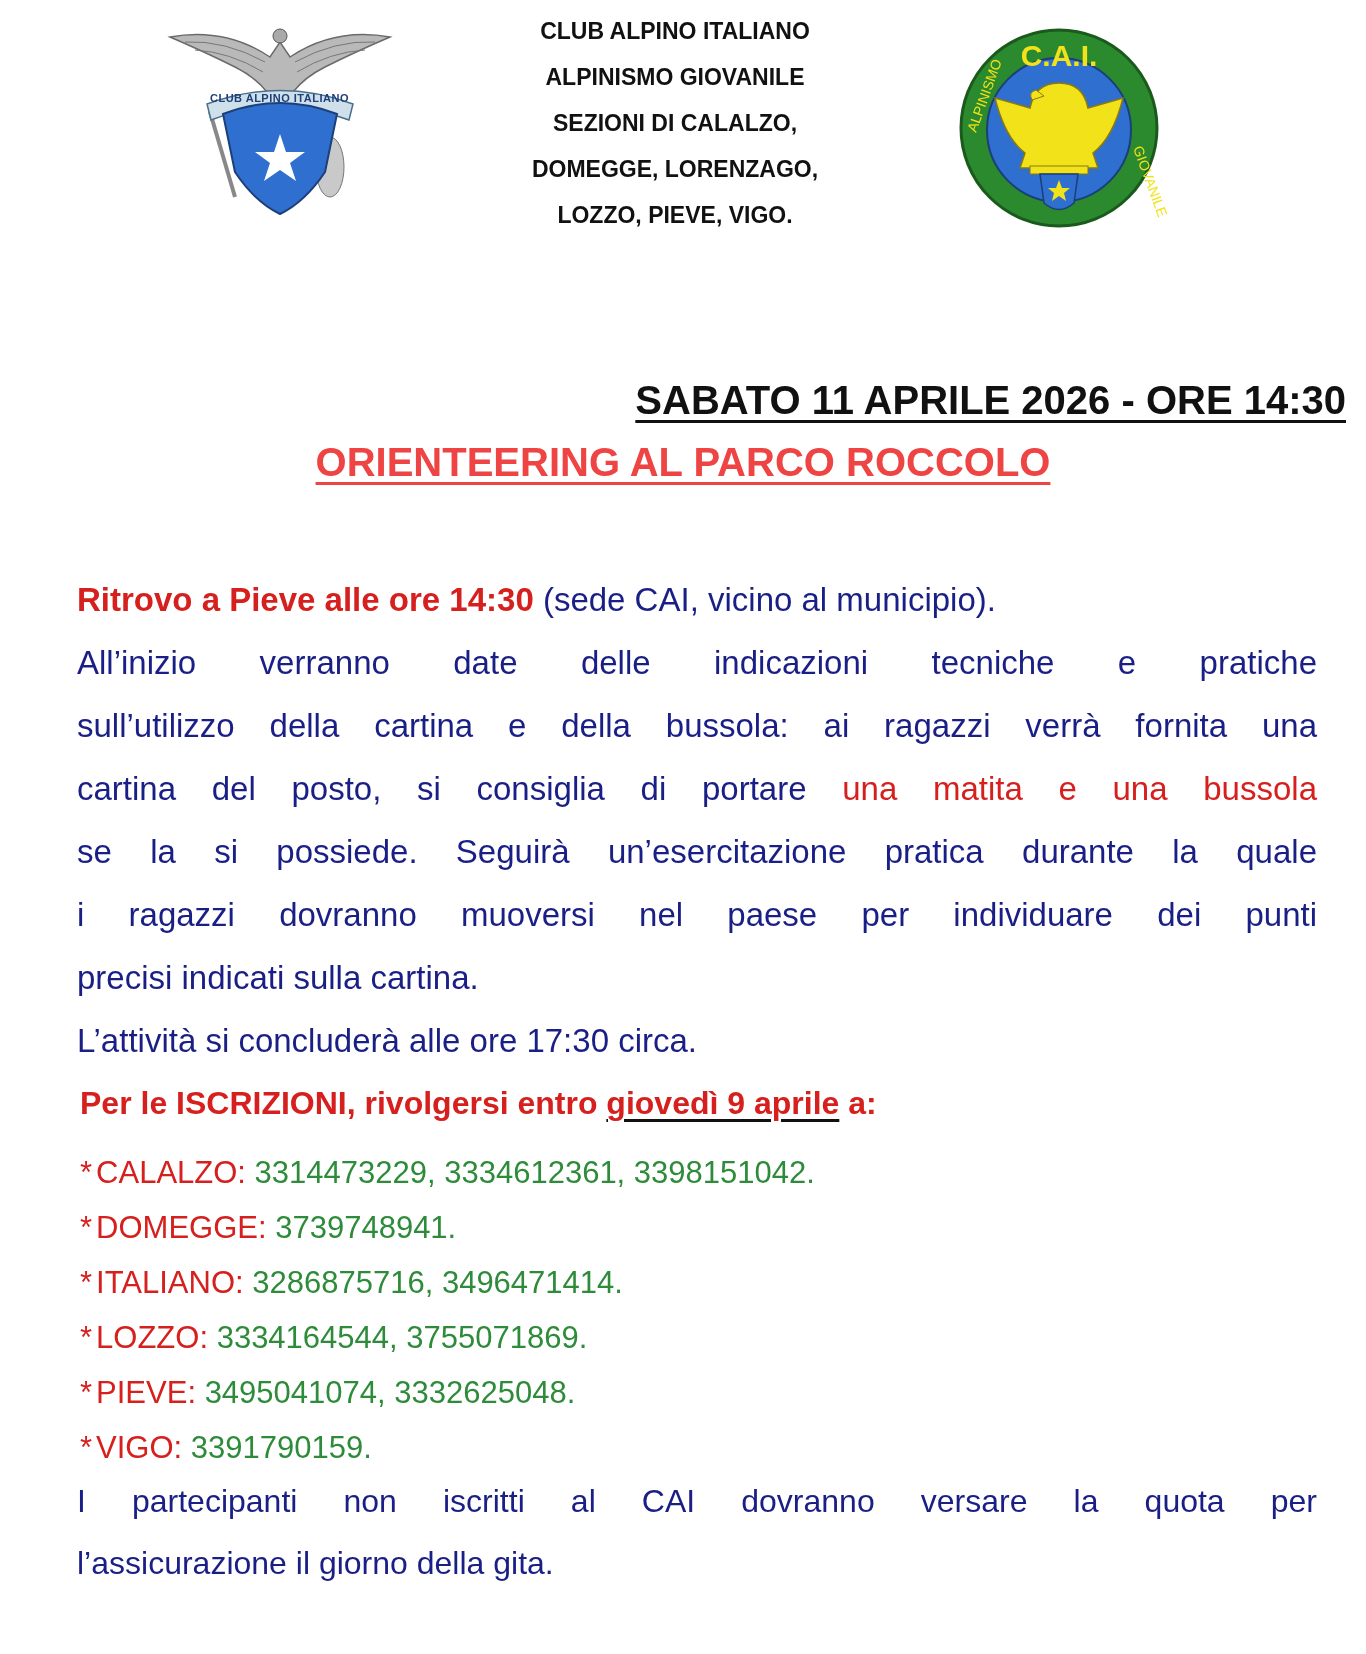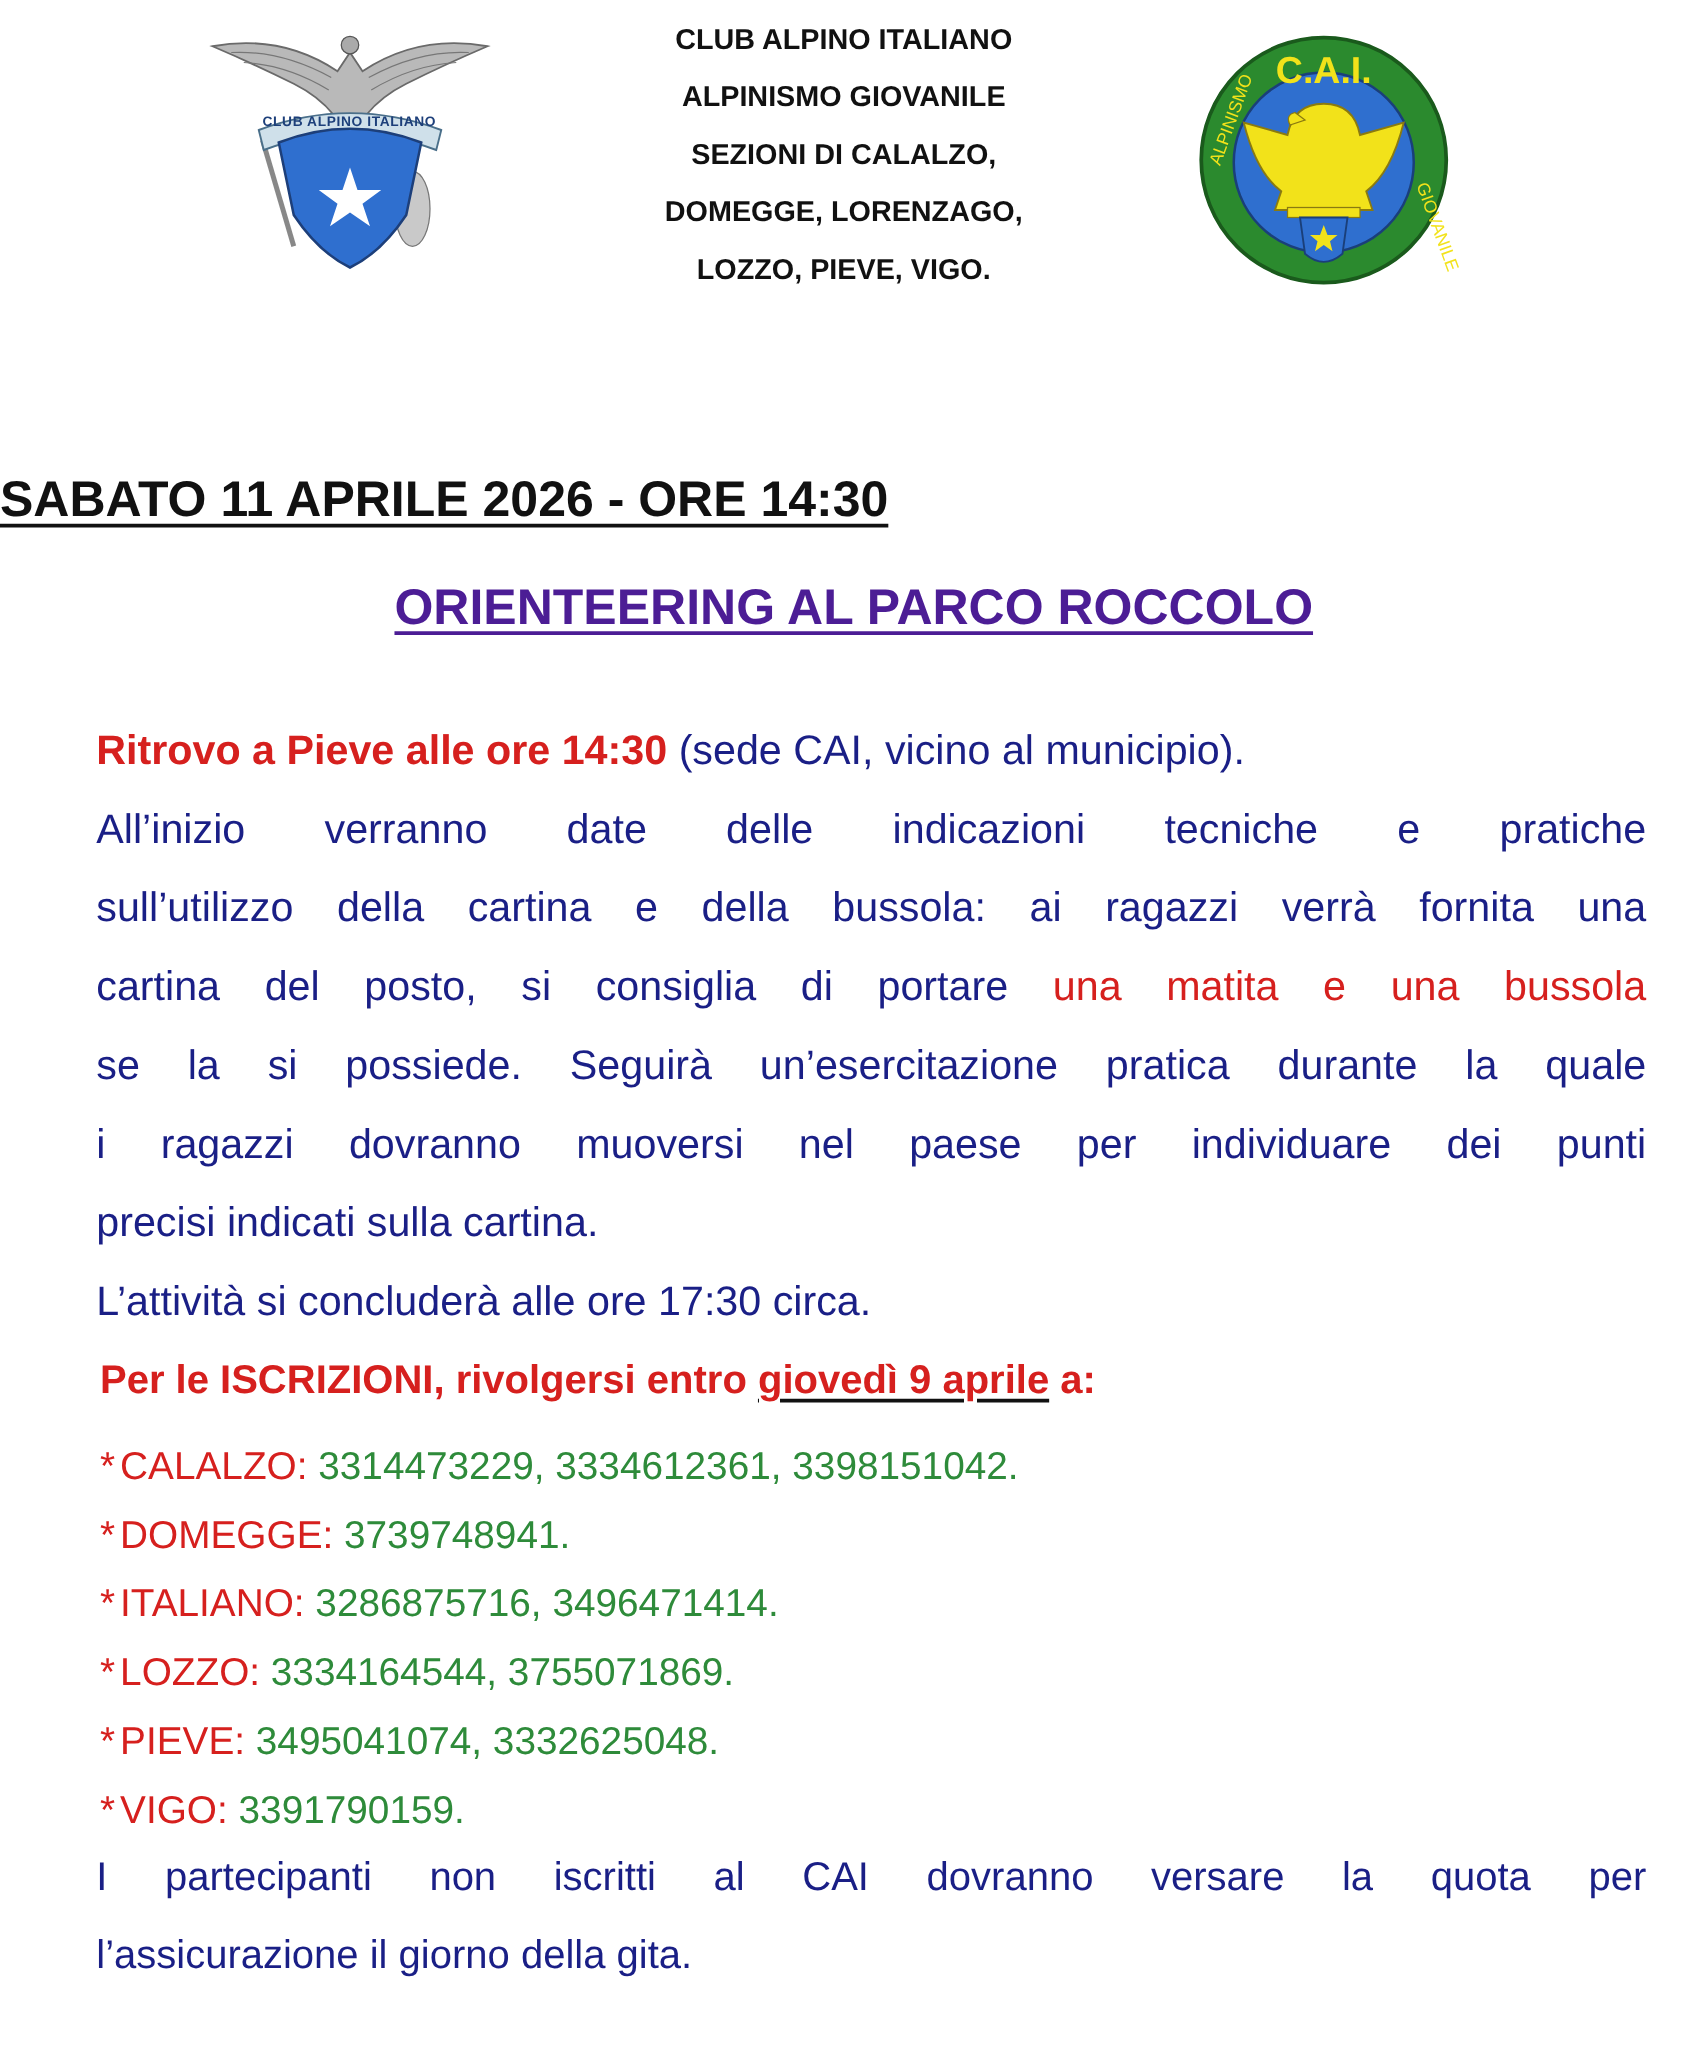--- a/index.html
+++ b/index.html
@@ -1,23 +1,23 @@
 <!DOCTYPE html>
 <html><head>
   <meta charset="utf-8">
   <style>
     html, body { margin: 0; padding: 0; background: #ffffff; }
     body { width: 1366px; height: 1654px; position: relative; overflow: hidden; font-family: "Liberation Sans", sans-serif; }
     .abs { position: absolute; }
     .logo-left { left: 165px; top: 22px; width: 230px; height: 200px; }
     .logo-right { left: 948px; top: 28px; width: 222px; height: 200px; }
     .header-text { left: 470px; top: 8px; width: 410px; text-align: center; font-weight: bold; font-size: 23px; color: #111; line-height: 46px; }
-    .date-line { left: 0; top: 378px; width: 1346px; text-align: left; font-weight: bold; font-size: 40px; color: #111; }
+    .date-line { left: 0; top: 378px; width: 1346px; text-align: right; font-weight: bold; font-size: 40px; color: #111; }
     .date-line span { text-decoration: underline; text-decoration-thickness: 3px; text-underline-offset: 6px; }
-    .title-line { left: 0; top: 464px; width: 1366px; text-align: center; font-weight: bold; font-size: 40px; color: #4c1d95; }
+    .title-line { left: 0; top: 440px; width: 1366px; text-align: center; font-weight: bold; font-size: 40px; color: #ef4444; }
     .title-line span { text-decoration: underline; text-decoration-thickness: 3px; text-underline-offset: 6px; }
     .body-text { left: 77px; top: 568px; width: 1240px; font-size: 33px; color: #1a1f86; line-height: 63px; text-align: justify; }
     .red-bold { color: #d6201e; font-weight: bold; }
     .red { color: #d6201e; }
     .iscr { left: 80px; top: 1085px; font-weight: bold; font-size: 32px; color: #d6201e; }
     .iscr .under { text-decoration: underline; text-decoration-color: #111; text-decoration-thickness: 3px; text-underline-offset: 5px; }
     .contacts { left: 80px; top: 1145px; font-size: 31px; line-height: 55px; }
     .contacts .lbl { color: #d6201e; }
     .contacts .num { color: #2e8b3a; margin-top: 27px; }
     .contacts .star { color: #d6201e; margin-right: 4px; }

